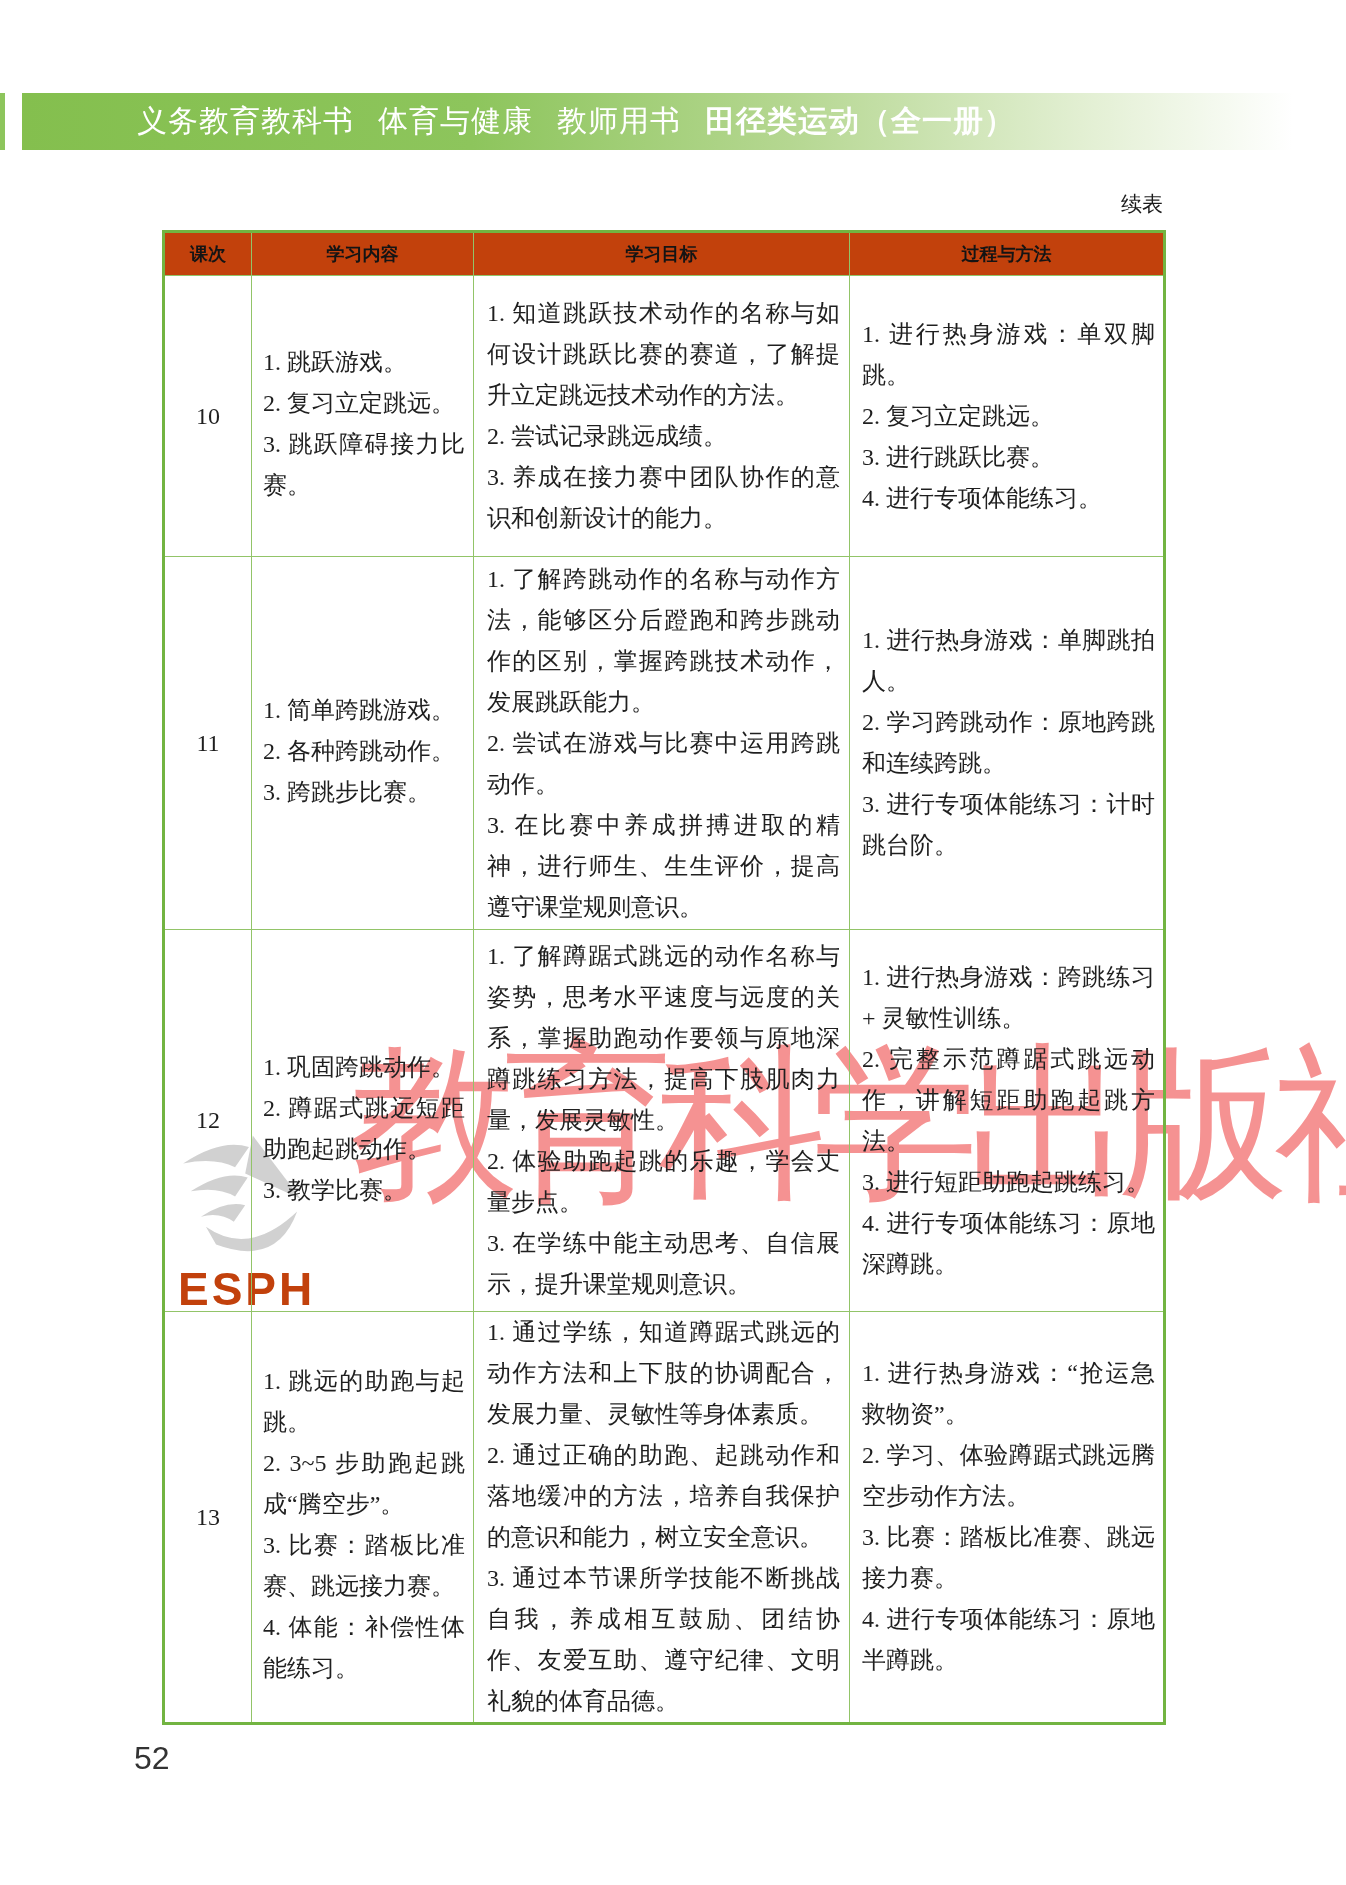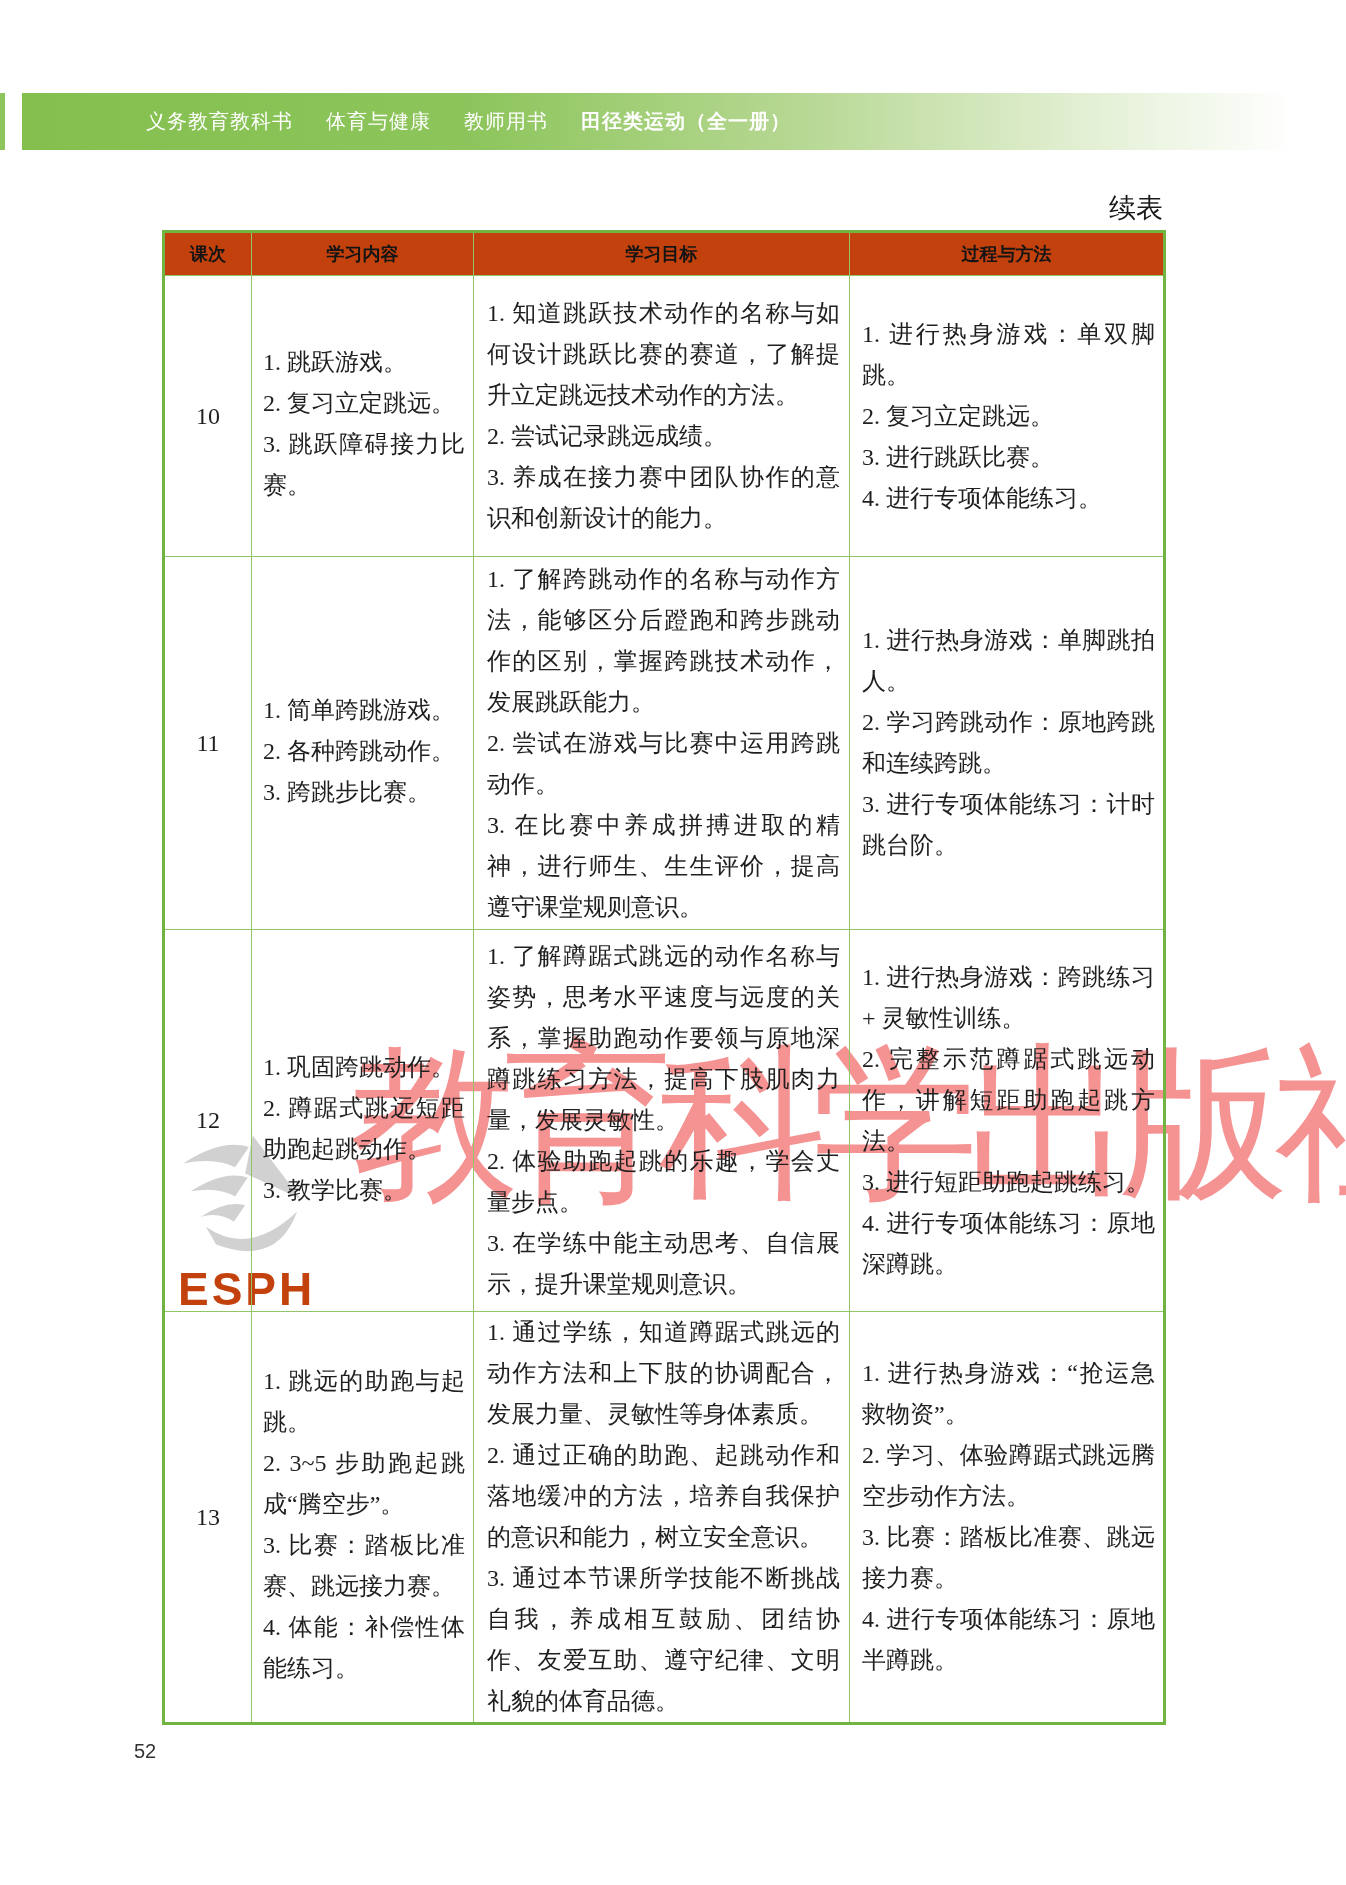--- a/index.html
+++ b/index.html
@@ -4,24 +4,24 @@
 <style>
   html,body{margin:0;padding:0;}
   body{background:#ffffff;font-family:"Liberation Sans","DejaVu Sans",sans-serif;}
   .page{position:relative;width:1346px;height:1885px;background:#ffffff;overflow:hidden;}
 
   
   .accent-strip{position:absolute;left:0;top:93px;width:5px;height:57px;background:#8dc55c;z-index:2;}
   .banner{position:absolute;left:22px;top:93px;width:1324px;height:57px;box-sizing:border-box;
           background:linear-gradient(to right,#84bf4e 0%,#8dc55c 34%,#b5d791 58%,#e2efd2 80%,#ffffff 96%);
           display:flex;align-items:center;padding-left:115px;gap:24px;z-index:2;}
-  .banner span{color:#ffffff;font-size:20px;letter-spacing:1px;white-space:nowrap;margin-left:9px;}
+  .banner span{color:#ffffff;font-size:30px;letter-spacing:1px;white-space:nowrap;}
   .banner .bold{font-weight:bold;}
 
-  .continued{position:absolute;right:183px;top:190px;font-size:27px;color:#1a1a1a;
+  .continued{position:absolute;right:183px;top:190px;font-size:21px;color:#1a1a1a;
              font-family:"Liberation Serif","DejaVu Serif",serif;z-index:2;}
 
   
   .watermark{position:absolute;inset:0;z-index:0;pointer-events:none;}
   .wm-name{position:absolute;left:350px;top:1012px;width:950px;font-size:168px;letter-spacing:-14px;
            color:#ef4444;opacity:.58;white-space:nowrap;font-family:"Liberation Serif","DejaVu Serif",serif;}
   .wm-logo{position:absolute;left:163px;top:1128px;width:172px;height:152px;opacity:.8;}
   .wm-esph{position:absolute;left:178px;top:1262px;font-size:46px;font-weight:bold;letter-spacing:3px;
            color:#c2410c;}
 
@@ -33,21 +33,21 @@
   table.lesson th{height:40px;background:#c2410c;font-size:18px;font-weight:bold;color:#141414;
                   font-family:"Liberation Sans","DejaVu Sans",sans-serif;text-align:center;}
   table.lesson td{vertical-align:middle;font-size:24px;line-height:41px;color:#1f1f1f;
                   font-family:"Liberation Serif","DejaVu Serif",serif;background:transparent;}
   td.c-num{text-align:center;margin-top:19px;}
   td.c-content{padding:16px 8px 0 11px;}
   td.c-obj{padding:0 9px 0 13px;}
   td.c-meth{padding:0 8px 0 12px;}
   table.lesson p{margin:0;text-align:justify;}
 
-  .page-number{position:absolute;left:134px;top:1740px;font-size:20px;color:#333333;}
+  .page-number{position:absolute;left:134px;top:1740px;font-size:32px;color:#333333;}
 </style>
 </head>
 <body>
 
 <div class="page">
 
   <div class="accent-strip"></div>
 
   <div class="banner">
     <span>义务教育教科书</span>

